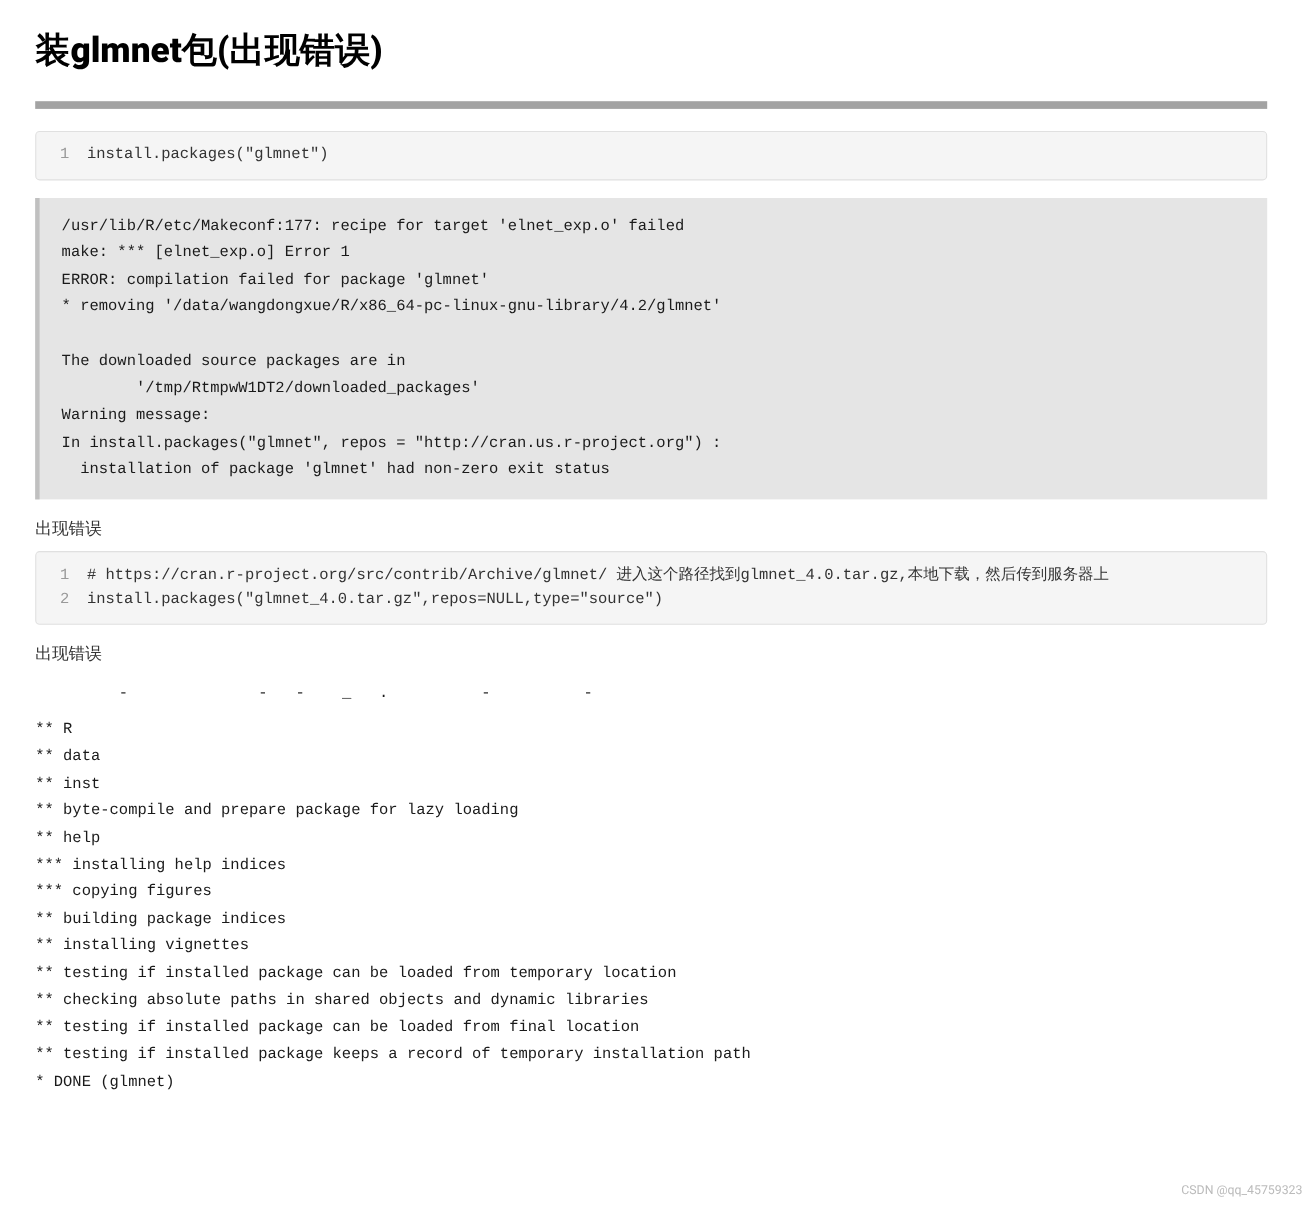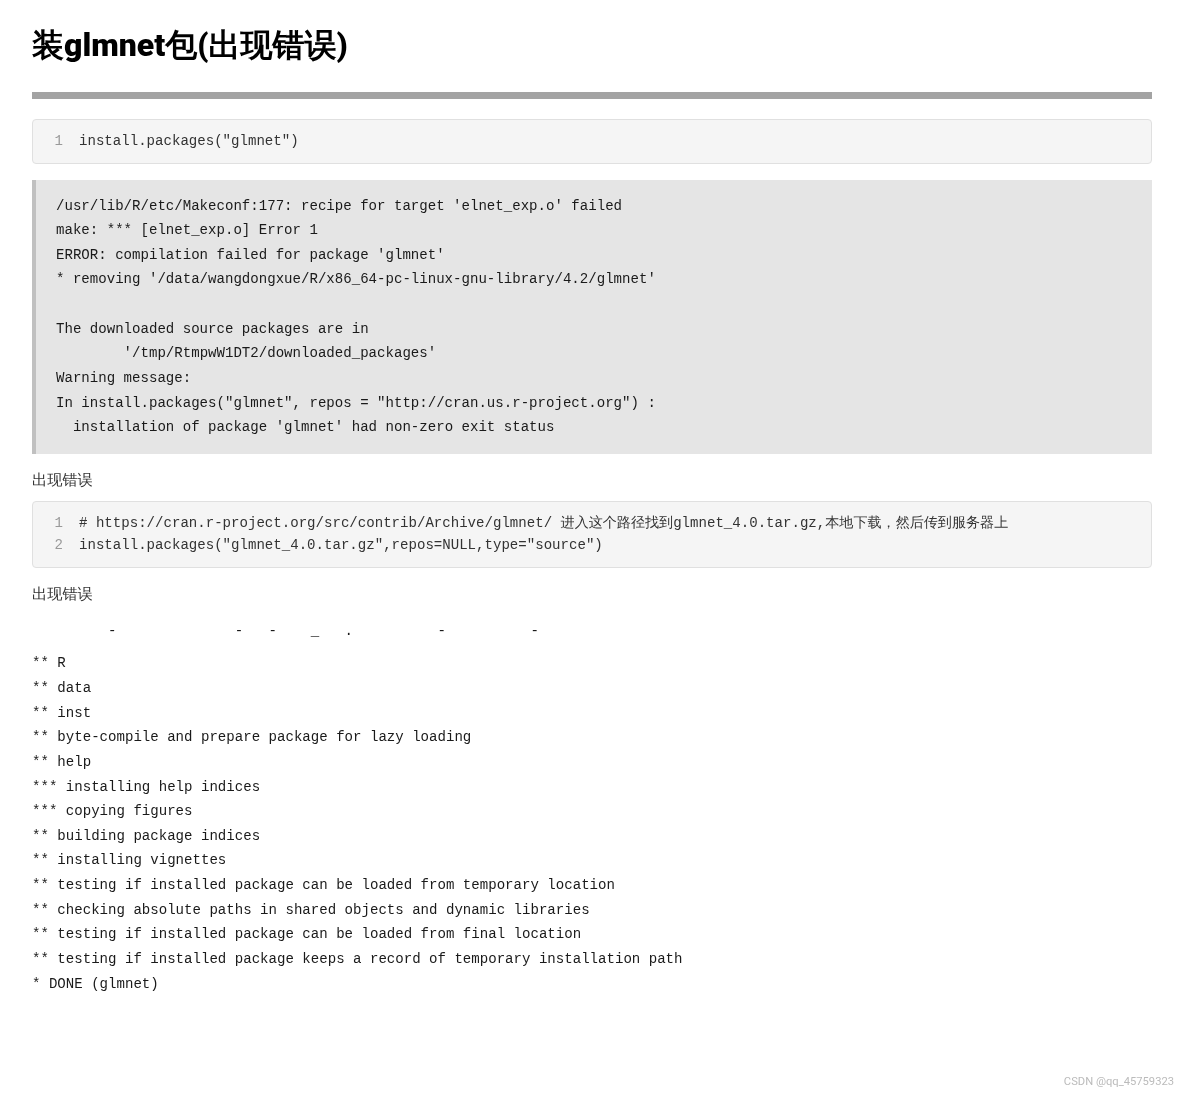--- a/index.html
+++ b/index.html
@@ -86,21 +86,21 @@
     }
     .solution-code-block .code-line {
       color: #333;
     }
     .comment-text {
       color: #888;
     }
     .watermark {
       position: fixed;
       bottom: 10px;
-      right: 10px;
+      right: 0;
       font-size: 0.7rem;
       color: #bbb;
     }
   </style>
 </head>
 <body>
 
 <h1>装glmnet包(出现错误)</h1>
 
 <div class="code-block">

